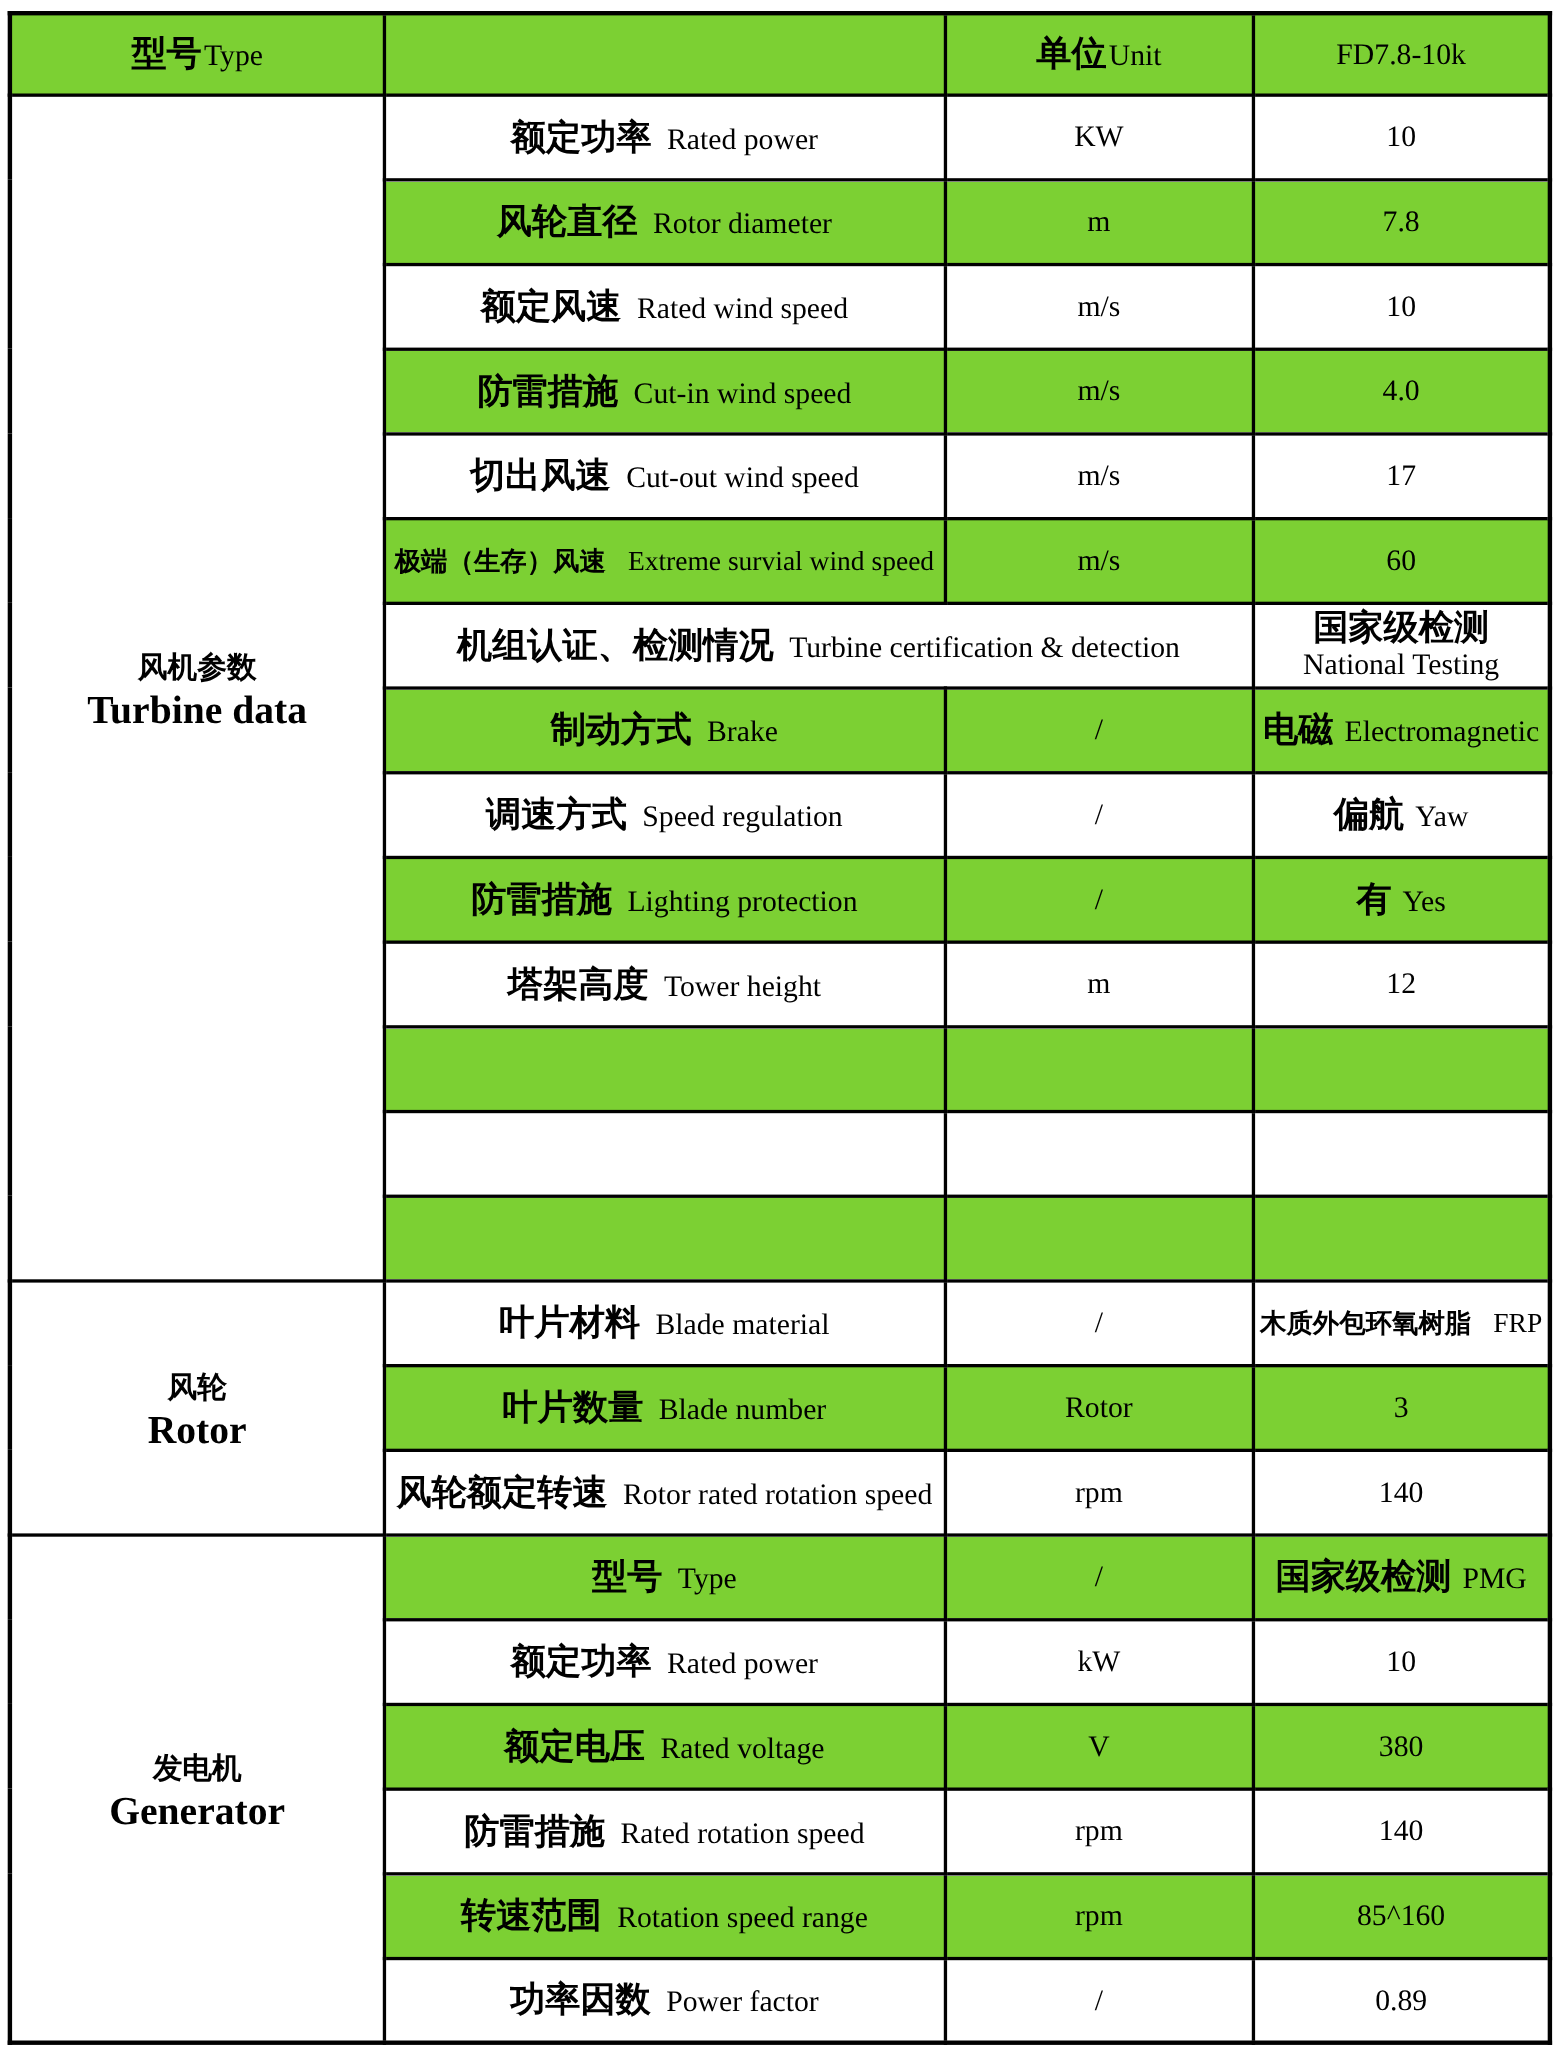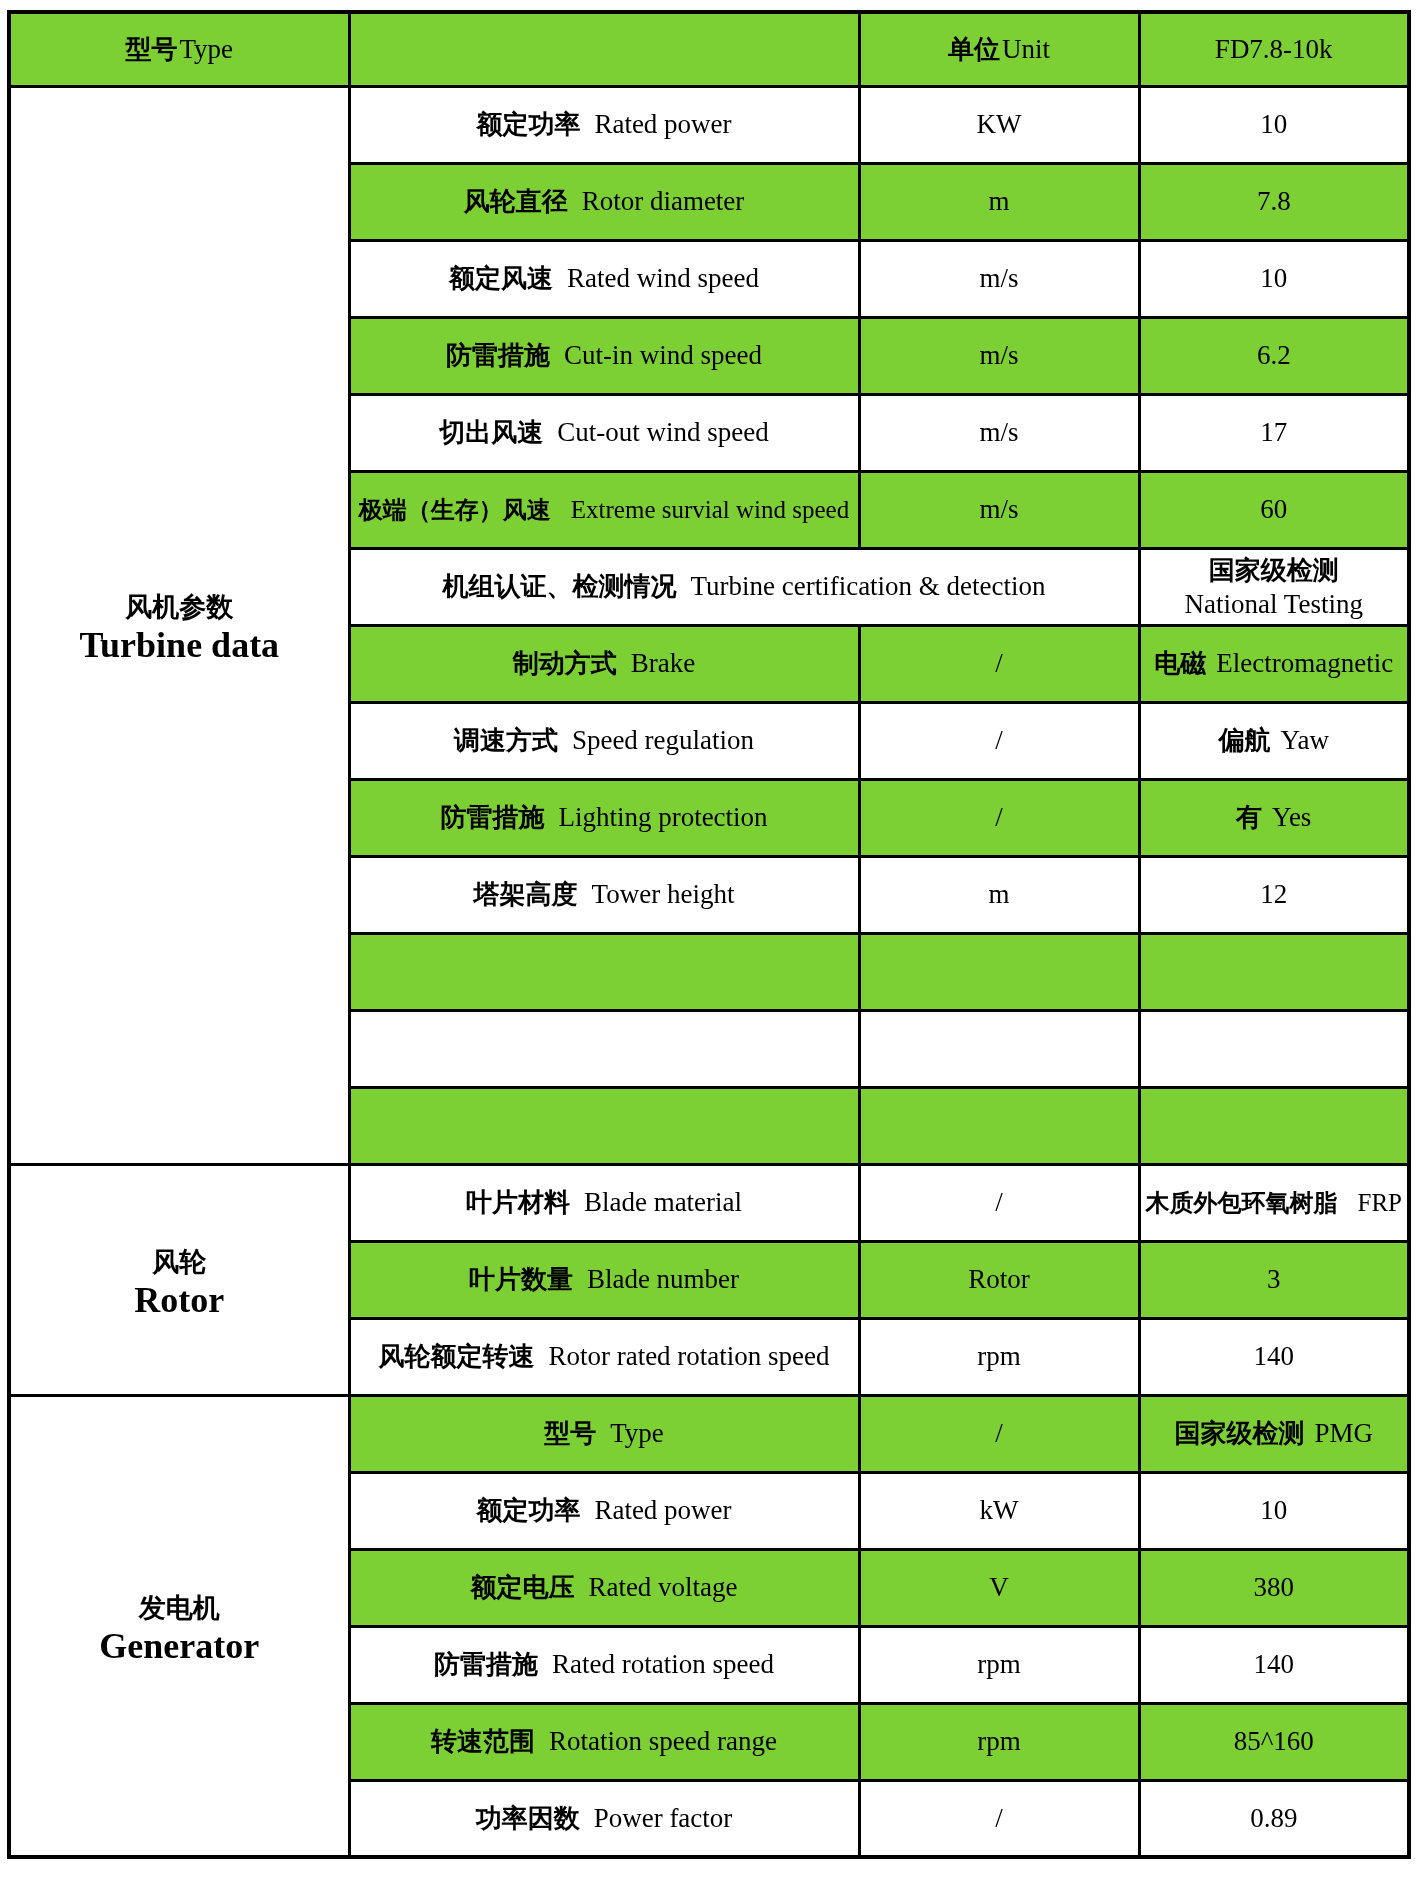--- a/index.html
+++ b/index.html
@@ -33,21 +33,21 @@
     white-space: nowrap;
     font-weight: normal;
   }
   tr.hdr th { background: var(--green, #7cd033); }
   tr.g td { background: var(--green, #7cd033); }
   td.section { background: #ffffff !important; }
 
   .zh {
     font-family: "DejaVu Sans", "Liberation Sans", sans-serif;
     font-weight: 700;
-    font-size: 26px;
+    font-size: 32px;
   }
   .en {
     font-family: "Liberation Serif", serif;
     font-size: 27px;
   }
   td.label .en { margin-left: 14px; }
   td.unit, td.value { font-family: "Liberation Serif", serif; font-size: 27px; }
   td.value .en { margin-left: 10px; }
   tr.hdr .en { margin-left: 2px; }
   td.tight .zh { font-size: 24px; }
@@ -97,21 +97,21 @@
     <td class="value">7.8</td>
   </tr>
   <tr class="r">
     <td class="label"><span class="zh">额定风速</span><span class="en">Rated wind speed</span></td>
     <td class="unit">m/s</td>
     <td class="value">10</td>
   </tr>
   <tr class="r g">
     <td class="label"><span class="zh">防雷措施</span><span class="en">Cut-in wind speed</span></td>
     <td class="unit">m/s</td>
-    <td class="value">6.2</td>
+    <td class="value">4.0</td>
   </tr>
   <tr class="r">
     <td class="label"><span class="zh">切出风速</span><span class="en">Cut-out wind speed</span></td>
     <td class="unit">m/s</td>
     <td class="value">17</td>
   </tr>
   <tr class="r g">
     <td class="label tight"><span class="zh">极端（生存）风速</span><span class="en">Extreme survial wind speed</span></td>
     <td class="unit">m/s</td>
     <td class="value">60</td>

